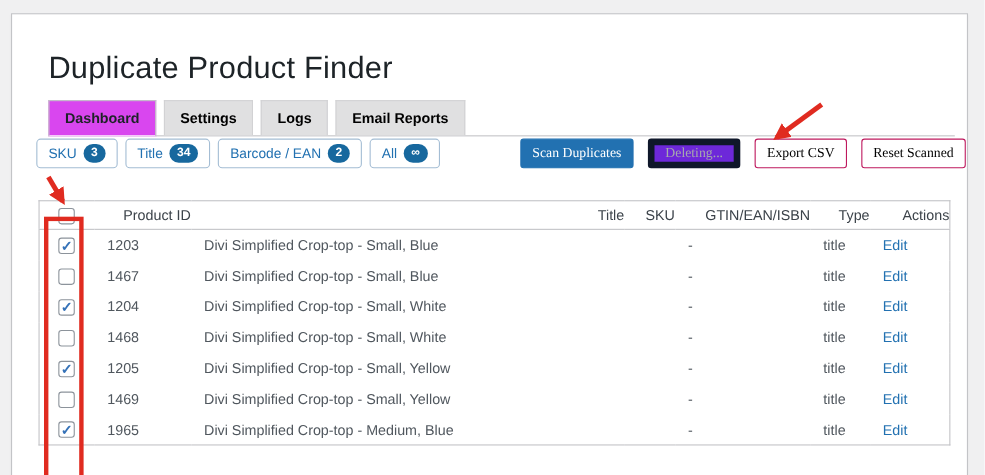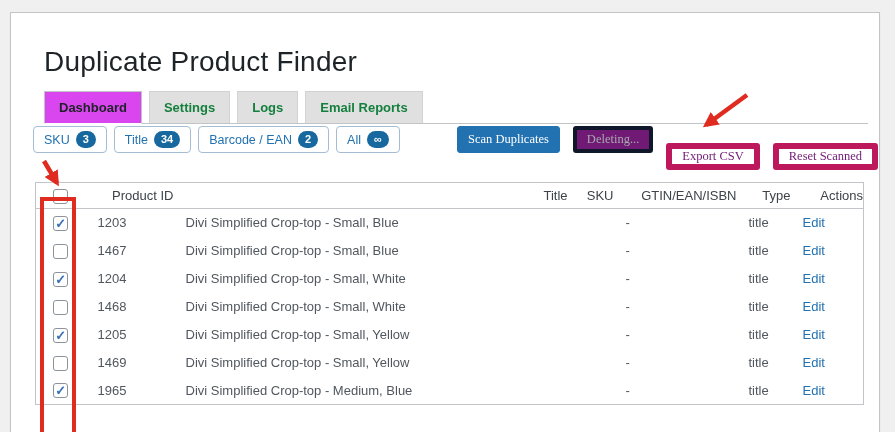--- a/index.html
+++ b/index.html
@@ -19,21 +19,21 @@
     font-size:28px; font-weight:400; color:#1d2327; letter-spacing:.2px;
   }
   
   .tabbar {
     position:absolute; left:33px; top:78px; width:824px; height:33px;
     border-bottom:1px solid #c3c4c7;
   }
   .tab {
     display:inline-block; vertical-align:bottom; height:32px; line-height:32px;
     padding:0 14px; margin-right:7px; font-size:13px; font-weight:700;
-    color:#15803d; background:#e0e0e1; border:1px solid #d2d2d4; border-bottom:none;
+    color:#000000; background:#e0e0e1; border:1px solid #d2d2d4; border-bottom:none;
     cursor:pointer;
   }
   .tab.active {
     background:#d946ef; color:#1d2327; border:1px solid #c3c4c7; border-bottom:1px solid #fff;
     height:33px; margin-bottom:-1px; position:relative; z-index:2;
   }
   
   .filters { position:absolute; left:33px; top:126px; display:flex; gap:7px; }
   .filter-btn {
     display:inline-flex; align-items:center; gap:6px; height:27px;
@@ -45,22 +45,22 @@
     background:#17689e; color:#fff; font-size:11px; font-weight:700; text-align:center;
     line-height:13px;
   }
   
   .actions { position:absolute; top:126px; right:17px; display:flex; gap:13px; }
   .btn {
     height:27px; padding:0 10px; font-size:12.5px; border-radius:3px; cursor:pointer;
     font-family:Liberation Serif, serif;
   }
   .btn-primary { background:#2271b1; border:1px solid #2271b1; color:#fff; }
-  .btn-secondary { background:#fff; border:6px solid #be185d; color:#701a75;margin-top:17px; }
-  .btn-disabled { background:#701a75; border:4px solid #0f172a; color:#a7aaad; cursor:default; }
+  .btn-secondary { background:#fff; border:1px solid #be185d; color:#000000; }
+  .btn-disabled { background:#6d28d9; border:6px solid #0f172a; color:#a7aaad; cursor:default; }
   
   .dup-table {
     position:absolute; left:35px; top:182px; width:828px;
     border-collapse:collapse; table-layout:fixed; background:#fff;
     border:1px solid #c3c4c7; font-size:13px;
   }
   .dup-table thead tr { height:26px; }
   .dup-table thead th {
     font-weight:400; color:#3c434a; text-align:right; padding-left:12px;
     border-bottom:1px solid #c3c4c7;

